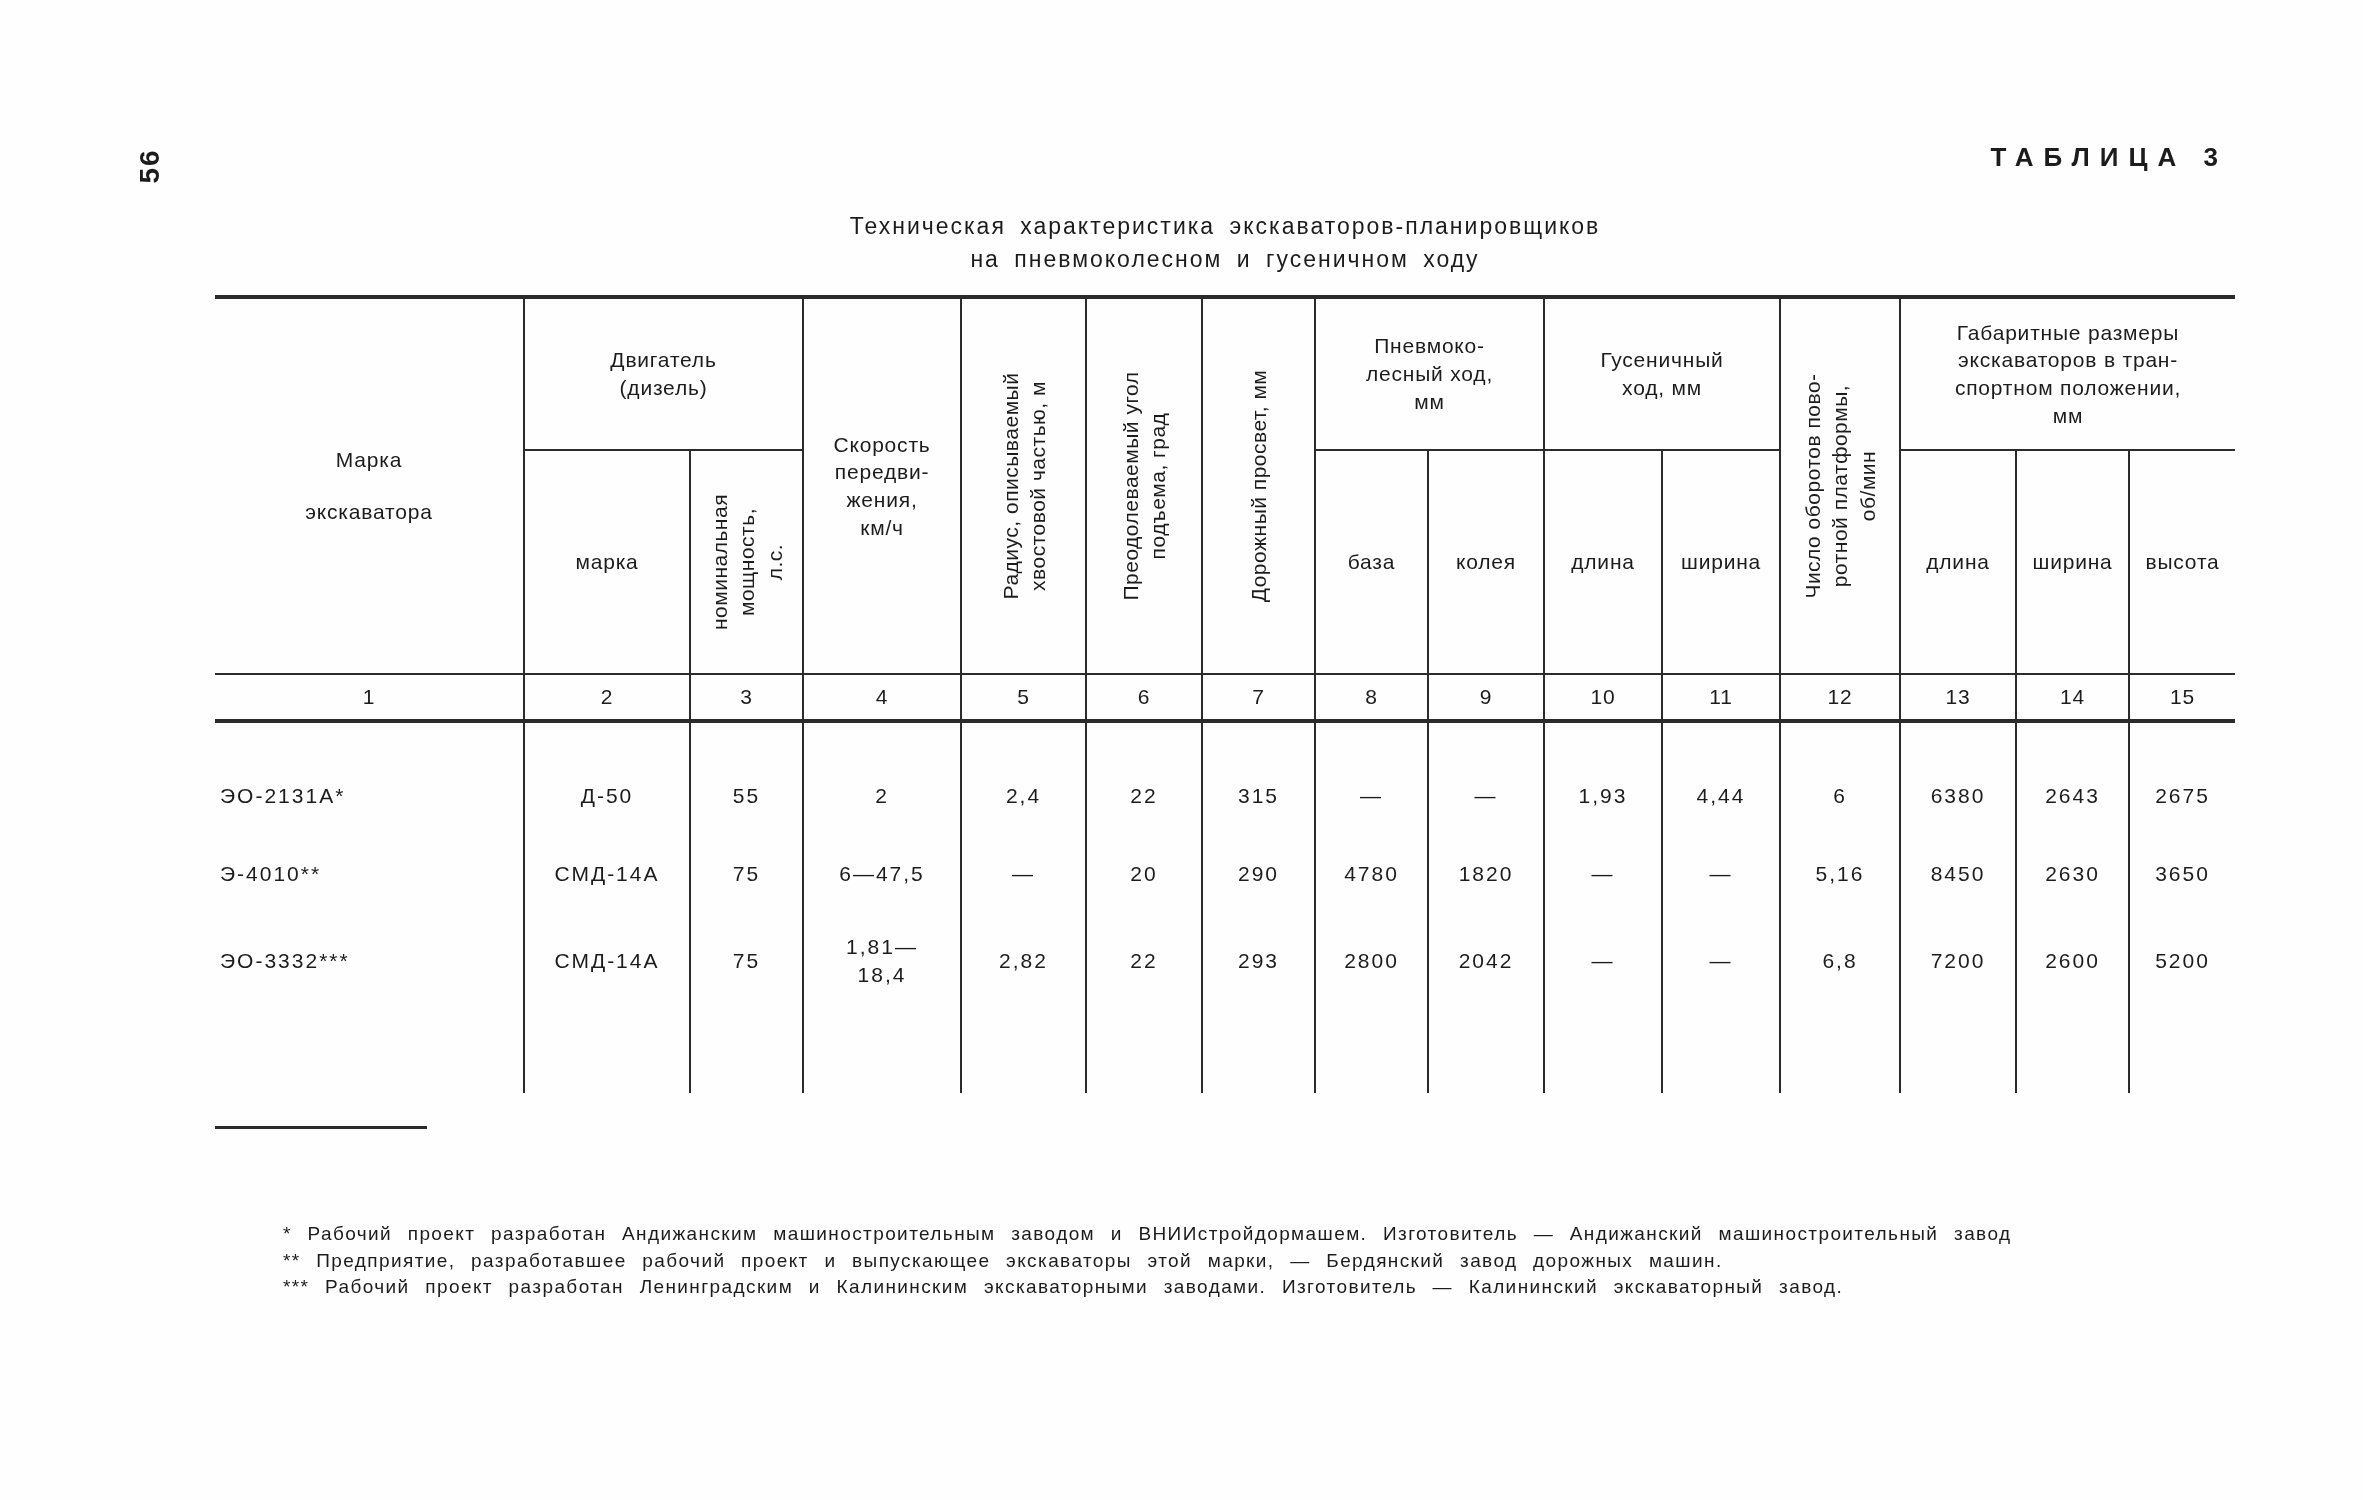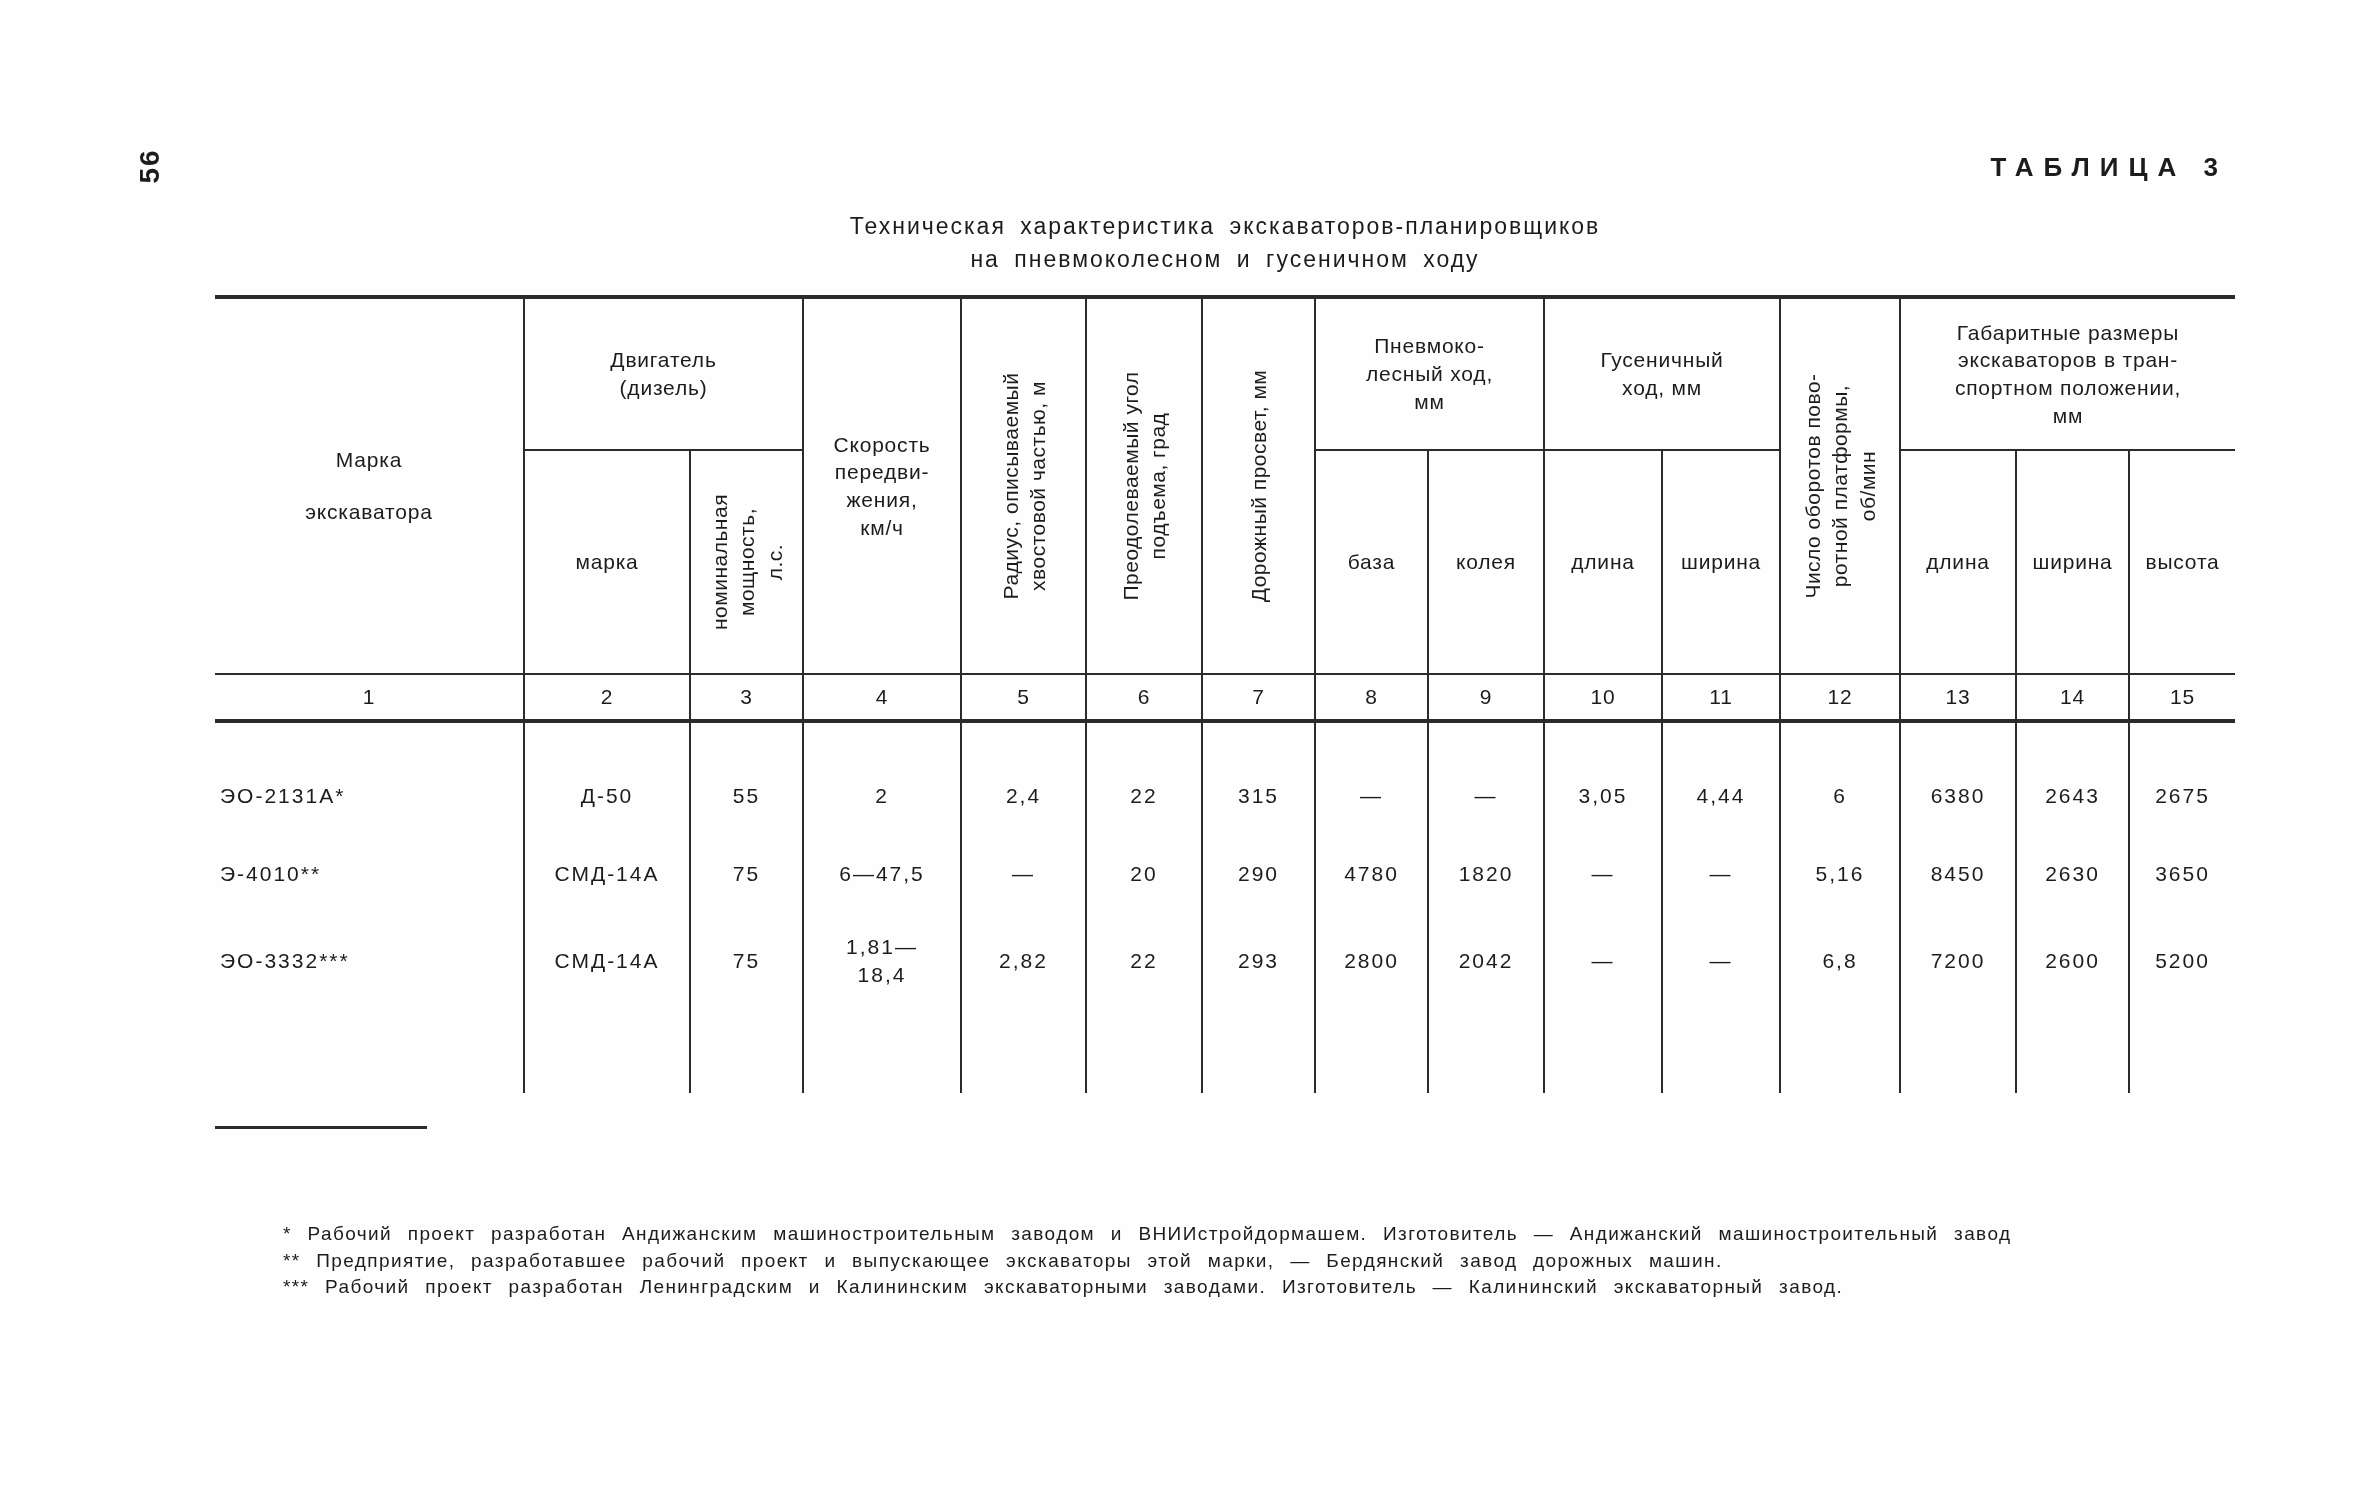--- a/index.html
+++ b/index.html
@@ -7,21 +7,21 @@
     position:relative; width:2363px; height:1500px;
     background:#fefefe; color:#1c1c1c; overflow:hidden;
     font-family:"Liberation Sans", sans-serif;
   }
   .page-number {
     position:absolute; left:132px; top:150px;
     font-size:28px; font-weight:bold; letter-spacing:2px;
     transform:rotate(-90deg); transform-origin:center;
   }
   .table-label {
-    position:absolute; top:152px; right:135px;
+    position:absolute; top:142px; right:135px;
     font-size:26px; font-weight:bold; letter-spacing:10px;
   }
   .doc-title {
     position:absolute; left:215px; top:210px; width:2020px;
     text-align:center; font-size:23px; font-weight:normal;
     line-height:1.42; letter-spacing:2px; word-spacing:6px;
   }
   table.spec-table {
     position:absolute; left:215px; top:295px; width:2020px;
     border-collapse:collapse; table-layout:fixed;
@@ -185,21 +185,21 @@
         <tr class="data">
           <td class="c1 name-cell">ЭО-2131А*</td>
           <td>Д-50</td>
           <td>55</td>
           <td>2</td>
           <td>2,4</td>
           <td>22</td>
           <td>315</td>
           <td>—</td>
           <td>—</td>
-          <td>3,05</td>
+          <td>1,93</td>
           <td>4,44</td>
           <td>6</td>
           <td>6380</td>
           <td>2643</td>
           <td>2675</td>
         </tr>
         <tr class="data">
           <td class="c1 name-cell">Э-4010**</td>
           <td>СМД-14А</td>
           <td>75</td>

